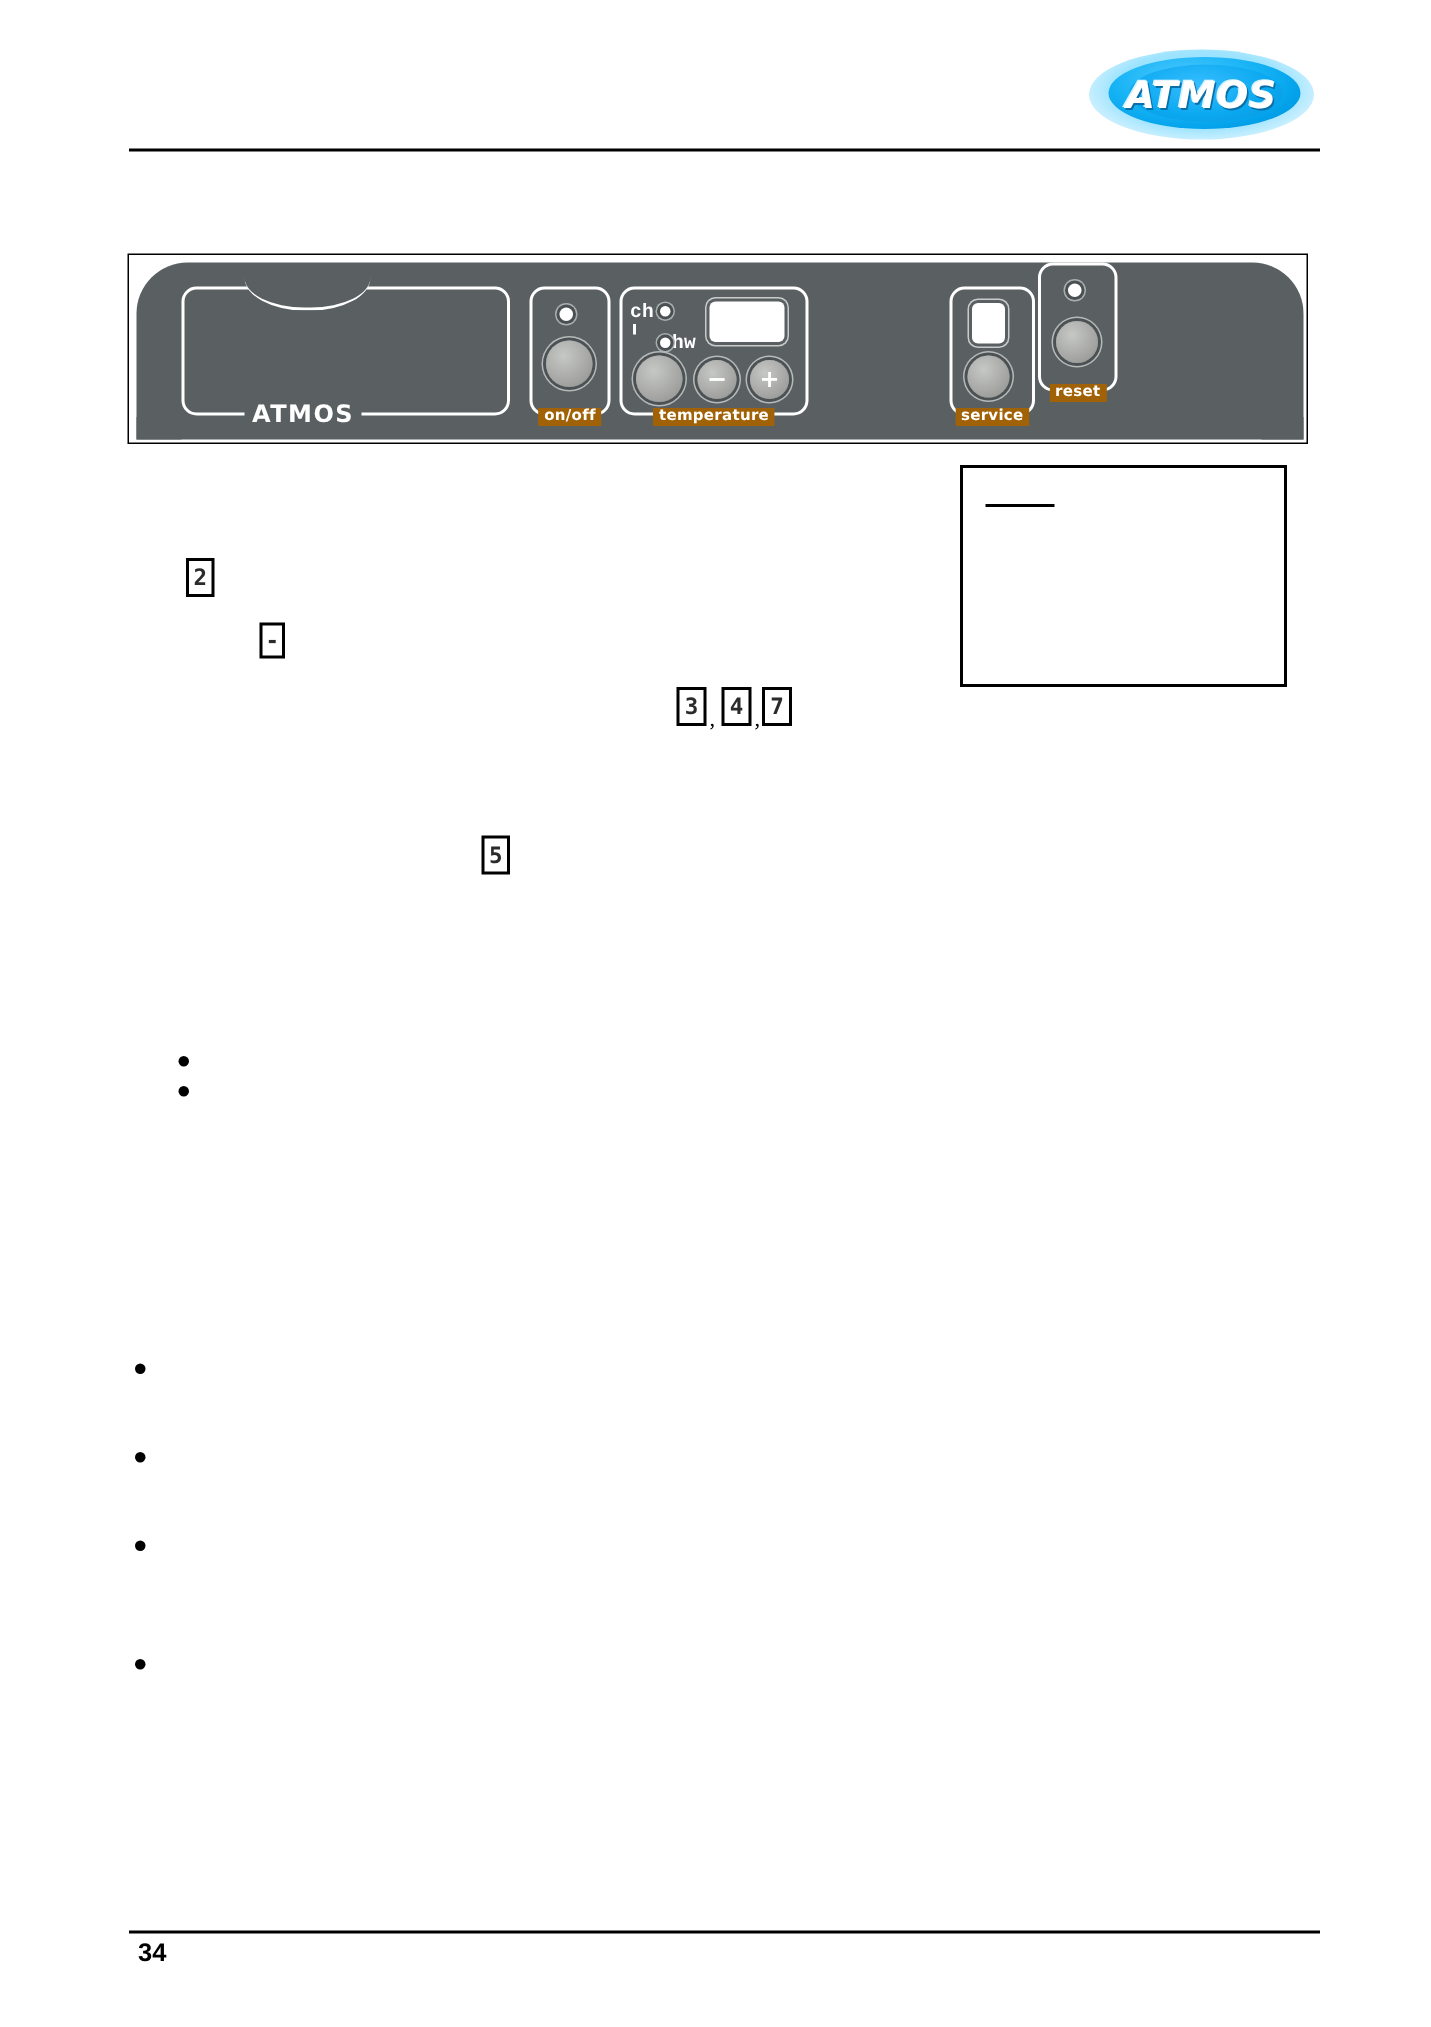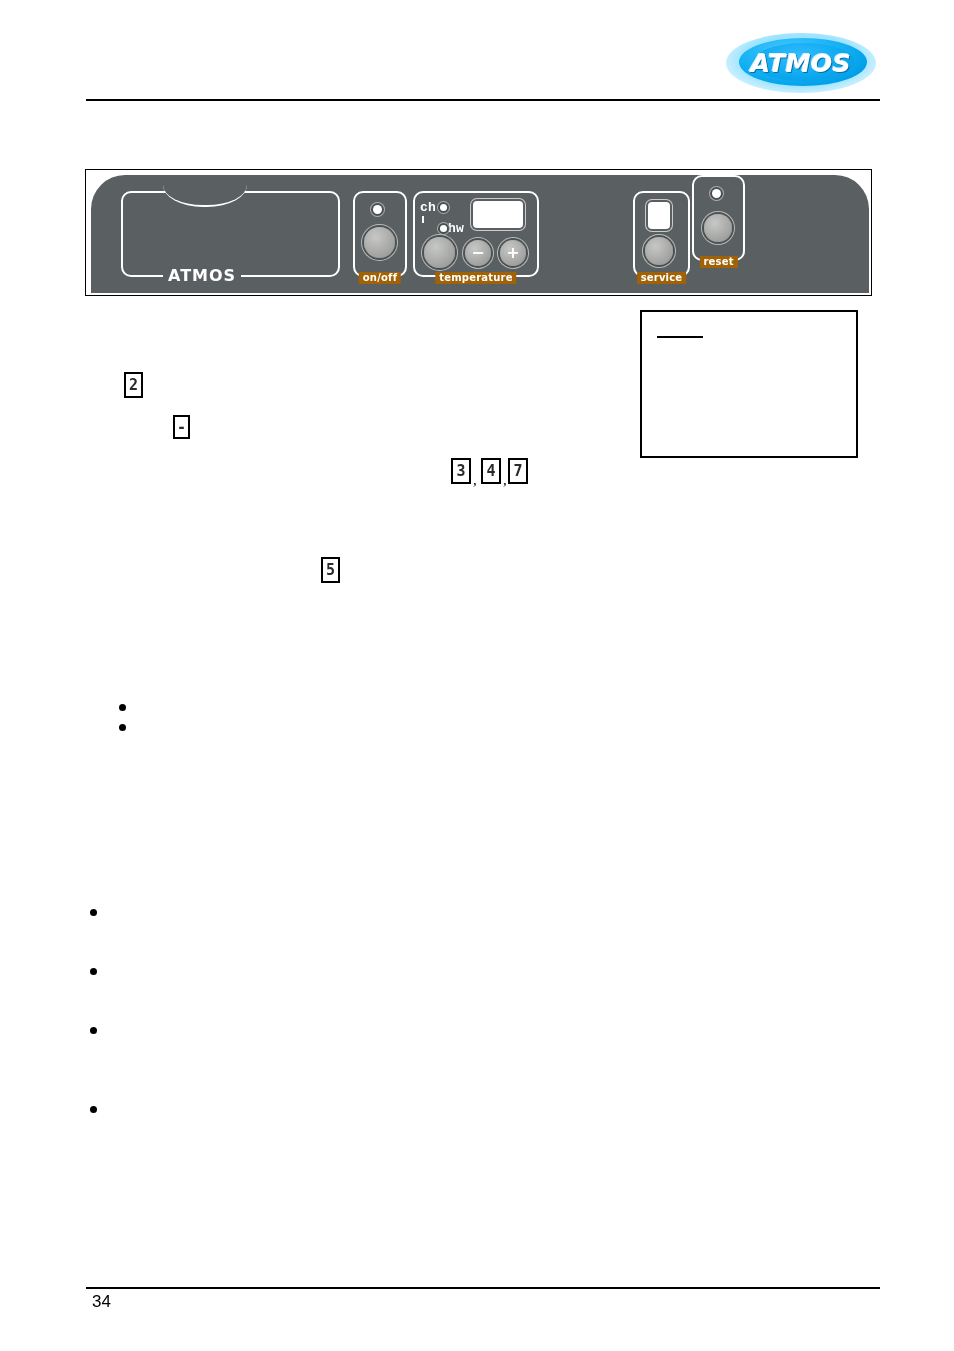--- a/index.html
+++ b/index.html
@@ -279,20 +279,21 @@
     border-top: 2px solid #000000;
   }
   .page-number {
     position: absolute;
     left: 92px;
     top: 1292px;
     font-family: "Liberation Sans", sans-serif;
     font-size: 17px;
     color: #000000;
     line-height: 20px;
+    font-weight: bold;
   }
 </style>
 </head>
 <body>
 
 <div class="page">
 
   <div class="logo">
     <div class="halo"></div>
     <div class="disc"></div>

